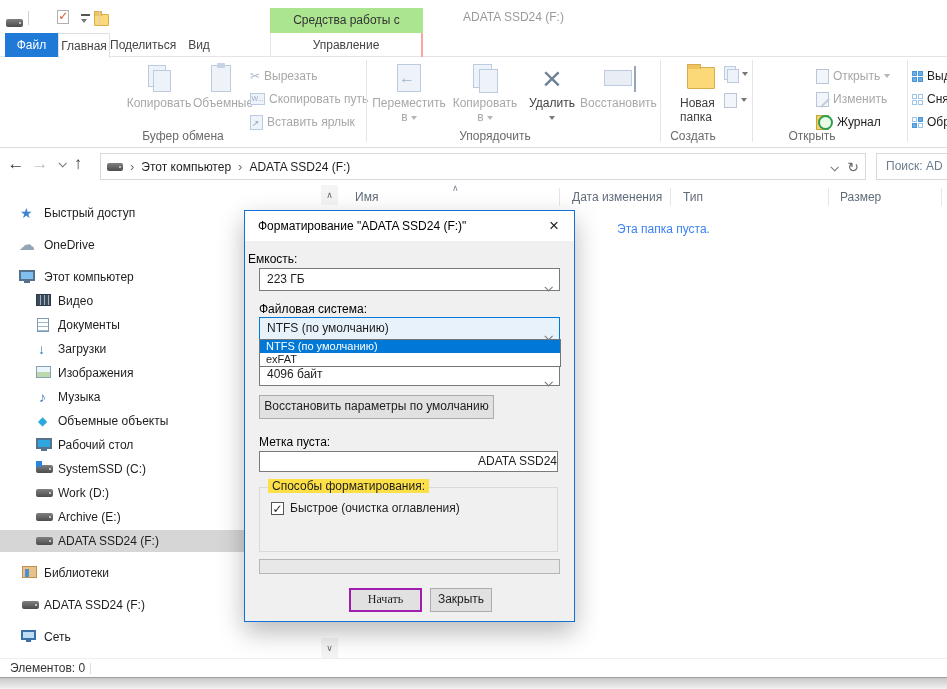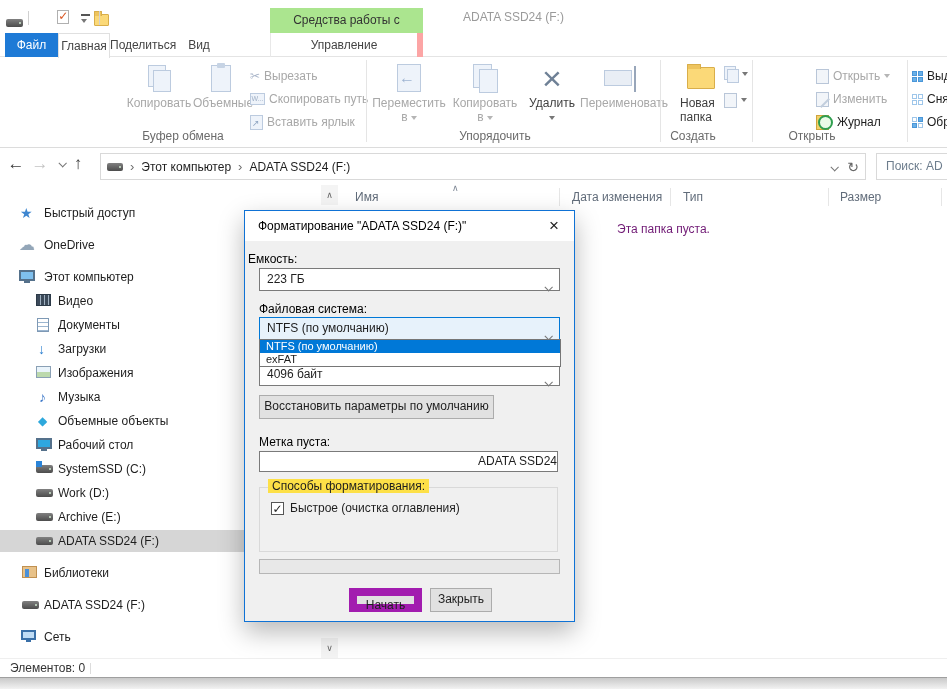--- a/index.html
+++ b/index.html
@@ -22,21 +22,21 @@
   .ctx-tab { position:absolute; left:270px; top:8px; width:153px; height:25px; background:#abe58f; color:#333; text-align:center; line-height:25px; }
   .win-title { position:absolute; left:463px; top:10px; color:#9a9a9a; }
 
   
   .tabrow { position:absolute; left:0; top:33px; width:947px; height:24px; background:#fff; border-bottom:1px solid #e4e4e4; }
   .tab { position:absolute; top:0; height:24px; line-height:24px; text-align:center; color:#444; cursor:default; }
   .tab-file { left:5px; width:53px; background:#1e7ad6; color:#fff; }
   .tab-home { left:58px; width:52px; background:#fff; border:1px solid #e0e0e0; border-bottom:none; height:25px; z-index:2; }
   .tab-share { left:110px; width:62px; }
   .tab-view { left:172px; width:54px; }
-  .tab-manage { left:270px; width:153px; border-left:1px solid #e8e8e8; border-right:6px solid #fca5a5; }
+  .tab-manage { left:270px; width:153px; border-left:1px solid #e8e8e8; border-right:2px solid #fca5a5; }
 
   
   .ribbon { position:absolute; left:0; top:57px; width:947px; height:91px; background:#fff; border-bottom:1px solid #dcdcdc; }
   .rsep { position:absolute; top:3px; width:1px; height:82px; background:#e5e5e5; }
   .rgroup-label { position:absolute; top:72px; height:16px; text-align:center; color:#6b6b6b; }
   .bigbtn { position:absolute; top:3px; height:70px; text-align:center; color:#3f3f3f; }
   .bigbtn .bicon { height:36px; display:flex; align-items:center; justify-content:center; }
   .bigbtn .blabel { line-height:14px; }
   .disabled { color:#a8a8a8 !important; }
   .smallrow { position:absolute; height:20px; display:flex; align-items:center; gap:4px; white-space:nowrap; }
@@ -104,41 +104,41 @@
   .ic-sysflag::before { content:""; position:absolute; left:0px; top:-4px; width:6px; height:6px; background:#2a84d8; }
   .ic-lib { width:15px; height:12px; background:#e8c289; border:1px solid #c09050; position:relative; display:inline-block; }
   .ic-lib::after { content:""; position:absolute; left:2px; top:2px; width:4px; height:8px; background:#4a90d8; }
   .ic-net { width:15px; height:10px; border:2px solid #3a70a8; background:#bfdcf5; position:relative; display:inline-block; }
   .ic-net::after { content:""; position:absolute; left:3px; right:3px; bottom:-4px; height:2px; background:#3a70a8; }
   .scrollarr { position:absolute; left:321px; width:17px; height:20px; background:#f4f4f4; color:#666; font-size:9px; text-align:center; line-height:20px; }
 
   .col-hdr { position:absolute; top:2px; height:24px; line-height:24px; color:#616c7a; white-space:nowrap; }
   .col-sep { position:absolute; top:5px; width:1px; height:18px; background:#e6e6e6; }
   .sort-ind { position:absolute; left:452px; top:0px; color:#7d8694; font-size:9px; }
-  .empty-msg { position:absolute; left:617px; top:39px; color:#701a75; }
+  .empty-msg { position:absolute; left:617px; top:39px; color:#3b82f6; }
 
   
   .statusbar { position:absolute; left:0; top:658px; width:947px; height:19px; background:#fff; border-top:1px solid #efefef; line-height:18px; color:#333; }
   .status-sep { position:absolute; left:90px; top:4px; width:1px; height:11px; background:#dcdcdc; }
   .bottomline { position:absolute; left:0; top:677px; width:947px; height:1px; background:#9f9f9f; }
   .bottomshade { position:absolute; left:0; top:678px; width:947px; height:11px; background:linear-gradient(#c9c9c9,#f2f2f2); }
 
   
   .dialog { position:absolute; left:244px; top:210px; width:331px; height:412px; background:#f0f0f0; border:1px solid #0f72d5; box-shadow:0 10px 24px rgba(0,0,0,.28); z-index:10; }
   .dlg-title { position:absolute; left:0; top:0; width:100%; height:30px; background:#fff; line-height:30px; padding-left:13px; color:#000; }
   .dlg-close { position:absolute; right:4px; top:2px; width:32px; height:26px; text-align:center; font-size:17px; line-height:25px; color:#222; }
   .dlg-label { position:absolute; color:#000; }
   .combo { position:absolute; height:23px; background:#fff; border:1px solid #7a7a7a; line-height:21px; padding-left:7px; }
   .combo .cv { position:absolute; right:8px; top:8px; }
   .combo-focus { background:#e7f2fb; border:1px solid #0078d7; }
   .ddlist { position:absolute; left:14px; top:128px; width:302px; background:#fff; border:1px solid #767676; z-index:6; }
   .ddl-item { height:13px; line-height:13px; font-size:11px; padding-left:6px; }
   .ddl-sel { background:#0078d7; color:#fff; }
   .dlg-btn { position:absolute; height:24px; background:#e1e1e1; border:1px solid #acacac; text-align:center; line-height:21px; }
-  .btn-focus { border:8px solid #a21caf; }
+  .btn-focus { border:2px solid #a21caf;font-family:Liberation Serif, serif; }
   .groupbox { position:absolute; left:14px; top:276px; width:299px; height:65px; border:1px solid #d9d9d9; }
   .gb-legend { position:absolute; left:8px; top:-9px; background:#fde047; padding:0 4px; }
   .checkbox { position:absolute; left:11px; top:14px; width:13px; height:13px; background:#fff; border:1px solid #555; font-size:12px; line-height:12px; text-align:center; color:#222; font-weight:bold; }
   .progress { position:absolute; left:14px; top:348px; width:301px; height:15px; background:#e8e8e8; border:1px solid #b6b6b6; }
 </style>
 </head>
 <body>
 
 <div id="app">
 
@@ -208,21 +208,21 @@
       <div class="bicon">
           <span class="ic-x">×</span>
         </div>
       <div class="blabel">Удалить</div>
       <div class="blabel"><span class="tri"></span></div>
     </div>
     <div class="bigbtn disabled" style="left:580px; width:76px;">
       <div class="bicon">
           <span class="ic-rename"></span>
         </div>
-      <div class="blabel">Переименовать</div>
+      <div class="blabel">Восстановить</div>
     </div>
     <div class="rgroup-label" style="left:367px; width:256px;">Упорядочить</div>
     <div class="rsep" style="left:660px;"></div>
 
     <div class="bigbtn" style="left:676px; width:50px;">
       <div class="bicon">
           <span class="ic-folder ic-bigfolder"></span>
         </div>
       <div class="blabel" style="text-align:left; padding-left:4px;">Новая</div>
       <div class="blabel" style="text-align:left; padding-left:4px;">папка</div>

